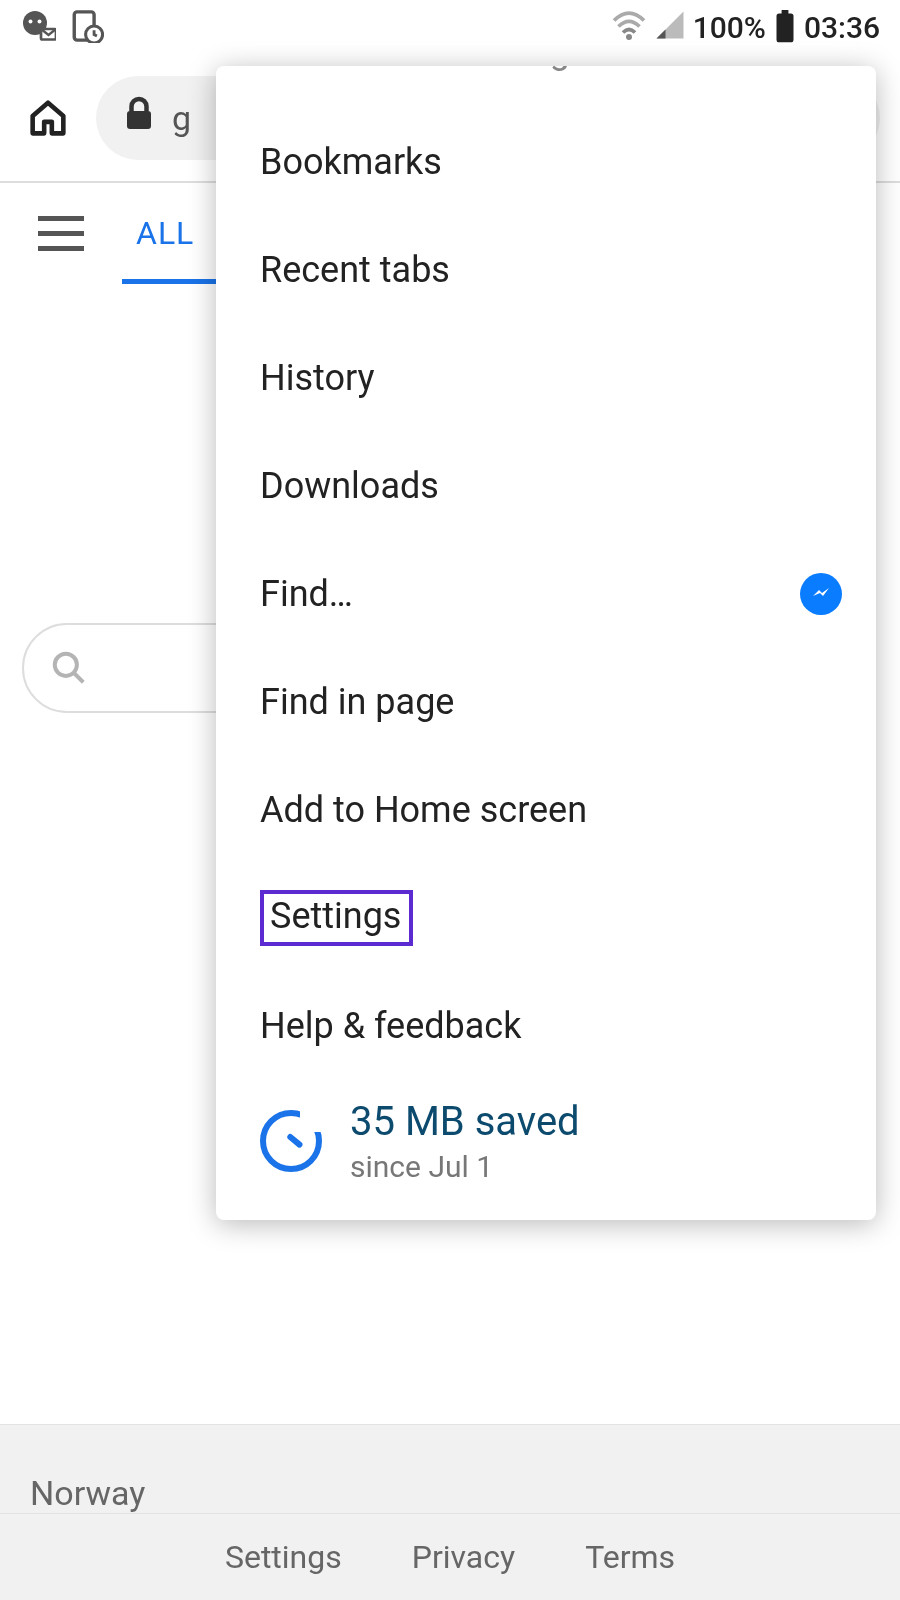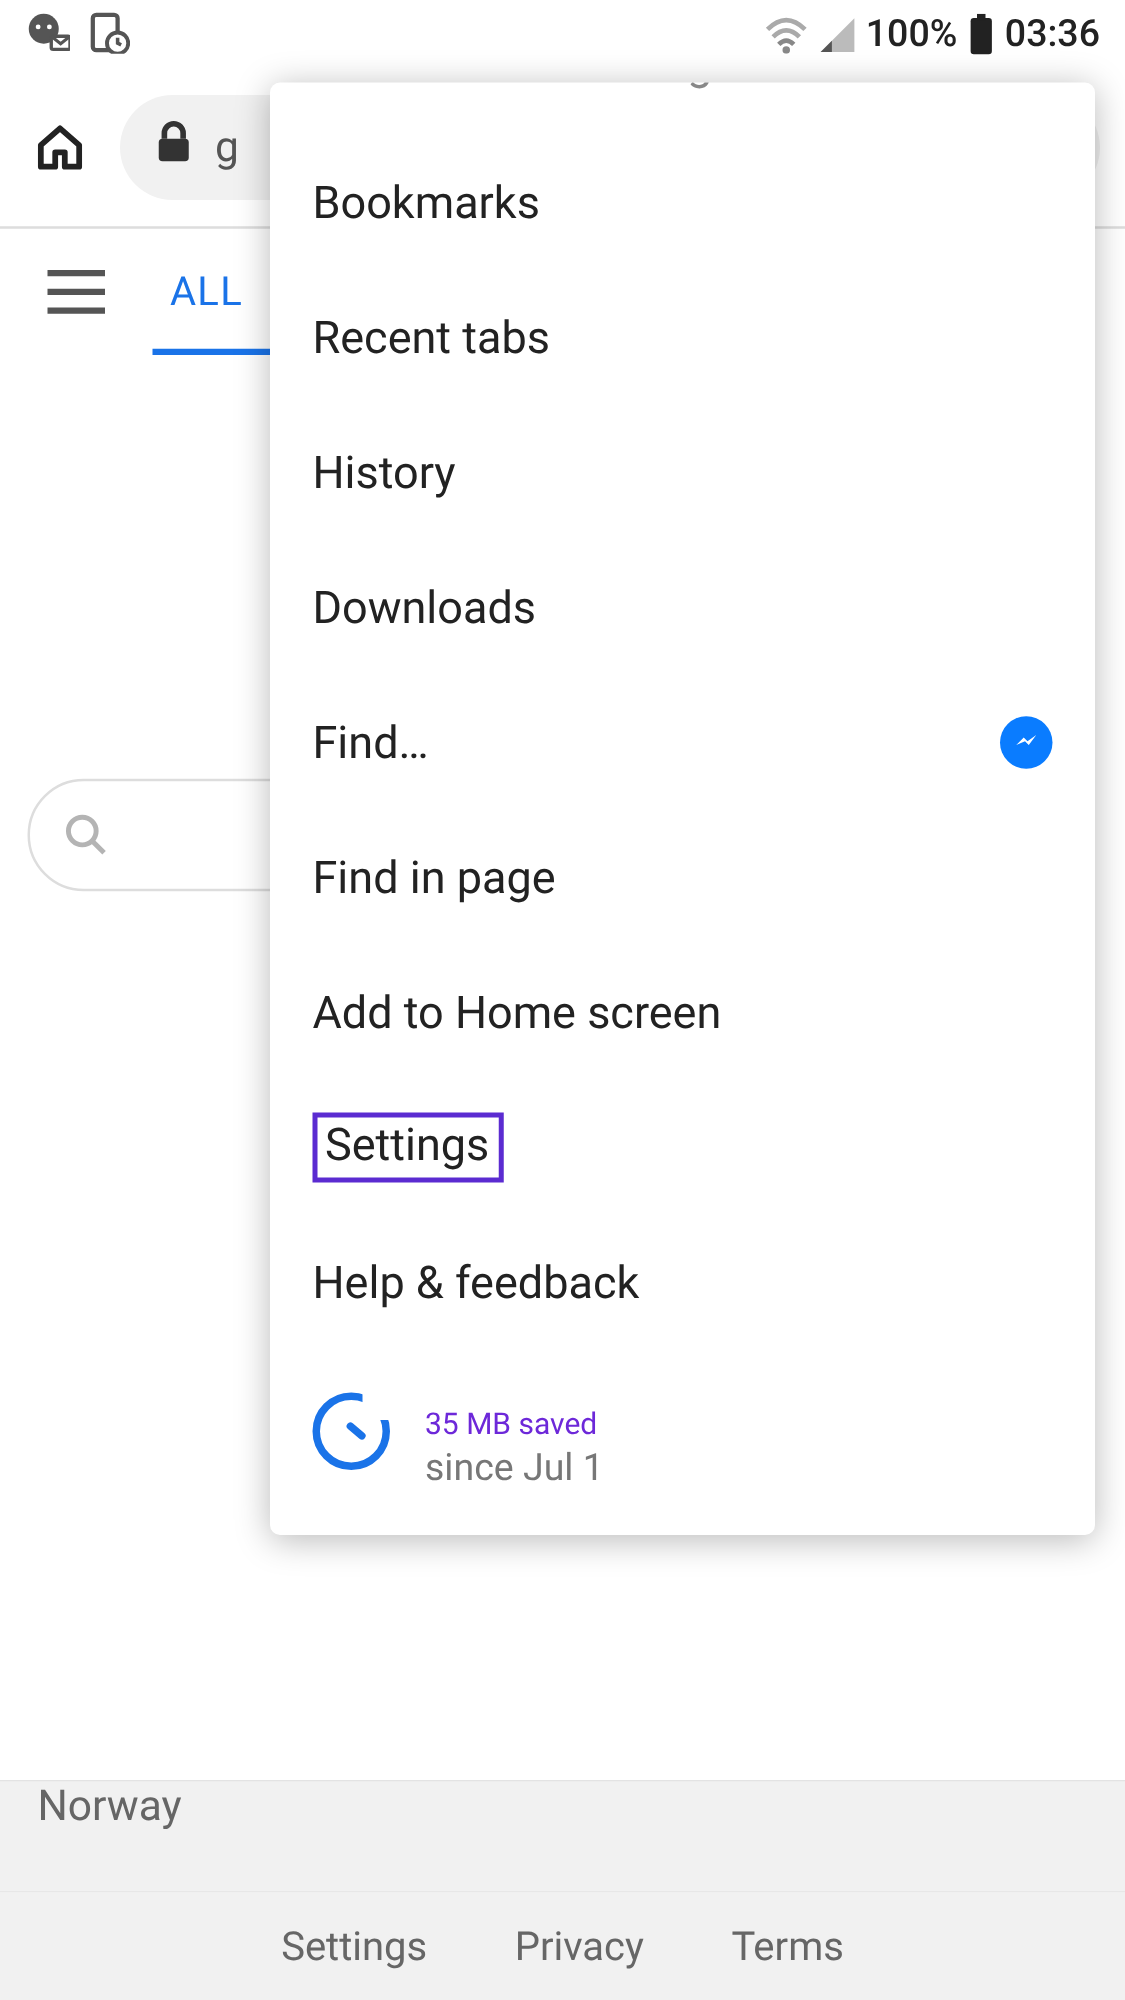--- a/index.html
+++ b/index.html
@@ -1,21 +1,21 @@
 <!DOCTYPE html>
 <html><head>
 <meta charset="utf-8">
 <style>
   * { box-sizing: border-box; margin: 0; padding: 0; font-family: Roboto, Arial, sans-serif; }
   body { width: 900px; height: 1600px; background: #fff; position: relative; overflow: hidden; }
 
   
   .status-bar { height: 55px; display: flex; align-items: center; justify-content: space-between; padding: 0 20px; }
   .status-left { display: flex; gap: 14px; align-items: center; }
-  .status-right { display: flex; gap: 8px; align-items: center; font-size: 30px; font-weight: 500; color: #222; }
+  .status-right { display: flex; gap: 8px; align-items: flex-start; font-size: 30px; font-weight: 500; color: #222; }
   .status-right svg { display: block; }
 
   
   .addr-row { height: 128px; display: flex; align-items: center; padding: 0 20px; gap: 20px; border-bottom: 2px solid #ddd; }
   .home-btn { width: 56px; height: 56px; display:flex; align-items:center; justify-content:center; }
   .addr-pill { flex:1; height: 84px; background:#f1f1f1; border-radius: 50px; display:flex; align-items:center; padding: 0 28px; gap: 18px; color:#555; font-size:34px;}
   .addr-text { overflow:hidden; white-space:nowrap; }
 
   
   .tabs-row { height: 100px; display:flex; align-items:center; gap: 40px; padding: 0 42px 0 38px; }
@@ -23,39 +23,39 @@
   .hambtn span { height:5px; background:#555; width:46px; }
   .tab { font-size:32px; font-weight:400; color:#1a73e8; letter-spacing:1px; position:relative; padding:30px 8px; }
   .tab-underline { position:absolute; left:-6px; right:-38px; bottom:-2px; height:5px; background:#1a73e8; }
 
   
   .page-body { position:relative; height: calc(1600px - 55px - 128px - 100px - 90px - 86px); }
   .search-pill { position:absolute; top:340px; left:22px; width:760px; height:90px; border:2px solid #ddd; border-radius:60px; display:flex; align-items:center; padding:0 26px; }
   .search-pill svg { opacity:.55; }
 
   
-  .loc-row { height:90px; background:#f1f1f1; display:flex; align-items:flex-start; padding:0 30px; font-size:34px; color:#666; border-top:1px solid #e3e3e3; border-bottom:1px solid #e3e3e3;}
+  .loc-row { height:90px; background:#f1f1f1; display:flex; align-items:flex-end; padding:0 30px; font-size:34px; color:#666; border-top:1px solid #e3e3e3; border-bottom:1px solid #e3e3e3;}
   
   .footer { height:86px; background:#f1f1f1; display:flex; align-items:center; justify-content:center; gap:70px; font-size:32px; color:#666;}
   .footer span { }
 
   
-  .menu { position:absolute; top:66px; right:24px; width:660px; background:#fff; border-radius:8px; box-shadow: 0 4px 28px rgba(0,0,0,.28); padding: 0 0 18px 0; overflow:hidden;}
+  .menu { position:absolute; top:66px; right:24px; width:660px; background:#fff; border-radius:8px; box-shadow: 0 4px 28px rgba(0,0,0,.28); padding: 0 0 18px 10px; overflow:hidden;}
   .menu-clip { position:absolute; top:-36px; left:0; right:0; text-align:center; font-size:36px; color:#888; letter-spacing:1px; pointer-events:none; white-space:nowrap;}
   .menu-list { padding-top:42px; }
   .menu-item { height:108px; display:flex; align-items:center; padding: 0 34px; font-size:36px; color:#222; justify-content:space-between; }
   .menu-item .lbl { }
   .menu-item.highlight .lbl { border:4px solid #5b2bd1; padding: 4px 8px 8px 6px; line-height:1; display:inline-block;}
   .checkbox { width:40px; height:40px; border:5px solid #666; border-radius:4px; }
   .messenger { width:42px; height:42px; border-radius:50%; background:#0a7cff; display:flex; align-items:center; justify-content:center; }
   .menu-data { display:flex; align-items:center; gap:28px; padding: 18px 34px 18px 34px;}
   .gauge { width:62px; height:62px; border-radius:50%; border:6px solid #1a73e8; position:relative; }
   .gauge::before { content:''; position:absolute; top:-6px; right:-6px; width:22px; height:22px; background:#fff; }
   .gauge::after { content:''; position:absolute; top:16px; left:22px; width:18px; height:6px; background:#1a73e8; transform:rotate(40deg); transform-origin:left; border-radius:3px; }
-  .menu-data .txt1 { font-size:24px; color:#6d28d9;margin-top:27px; }
+  .menu-data .txt1 { font-size:40px; color:#0c4a6e; }
   .menu-data .txt2 { font-size:30px; color:#777; margin-top:4px; }
 </style>
 </head>
 <body>
 
 <div class="status-bar">
   <div class="status-left">
     <span>
       <svg width="36" height="36" viewBox="0 0 24 24">
           <circle cx="10" cy="10" r="8" fill="#555"></circle>

